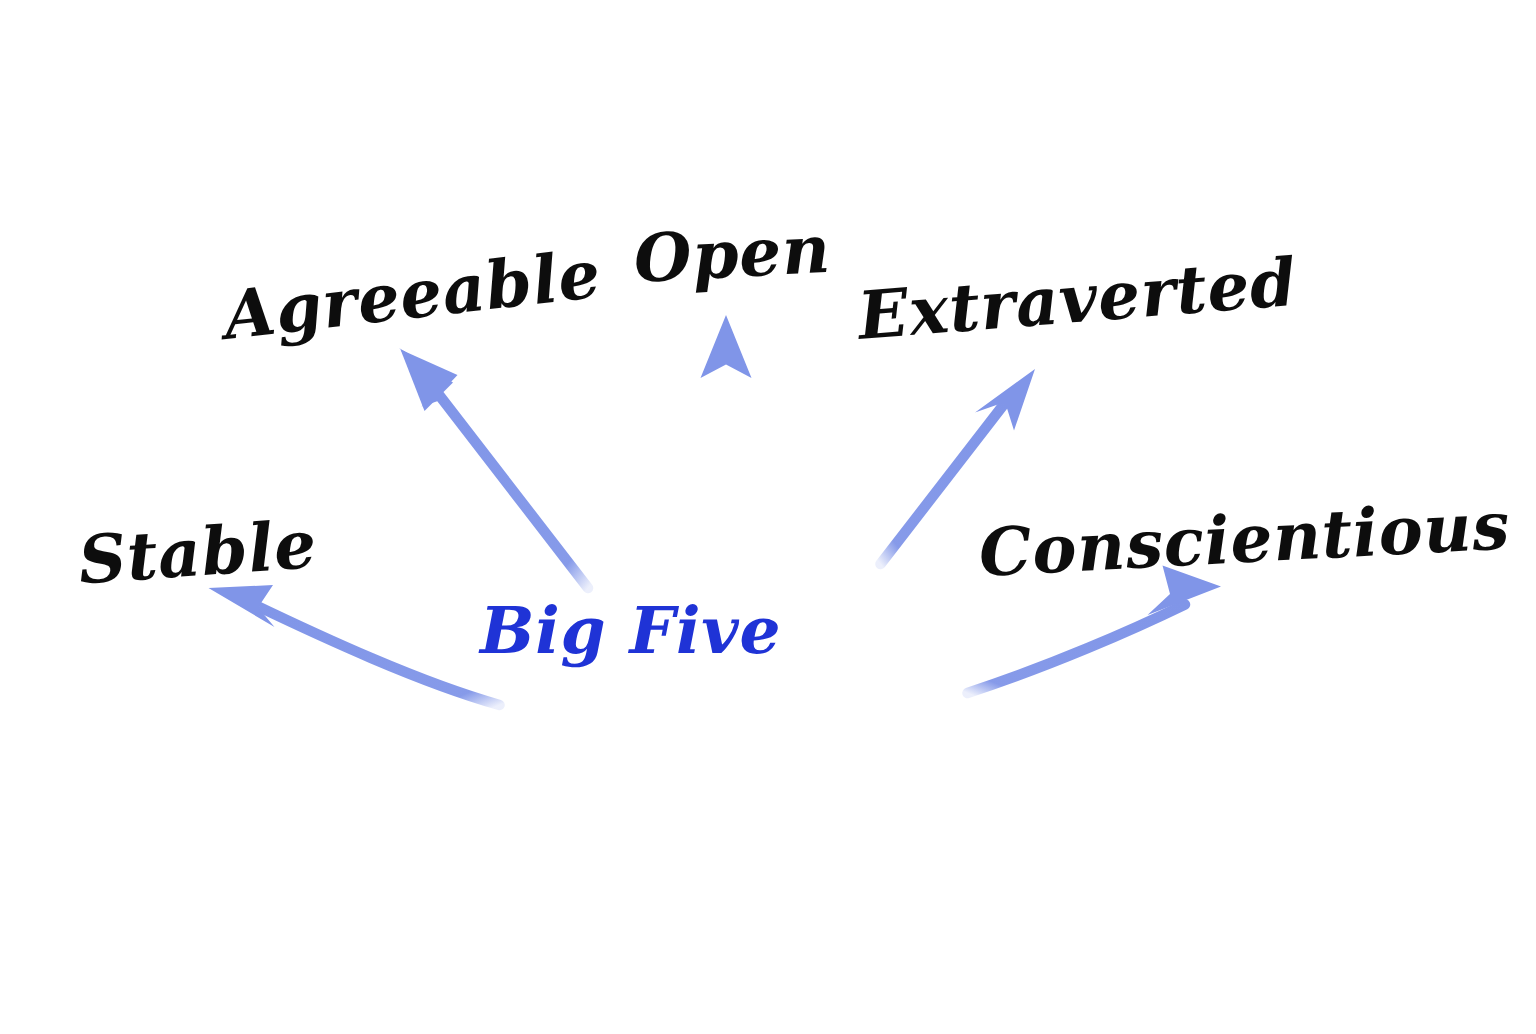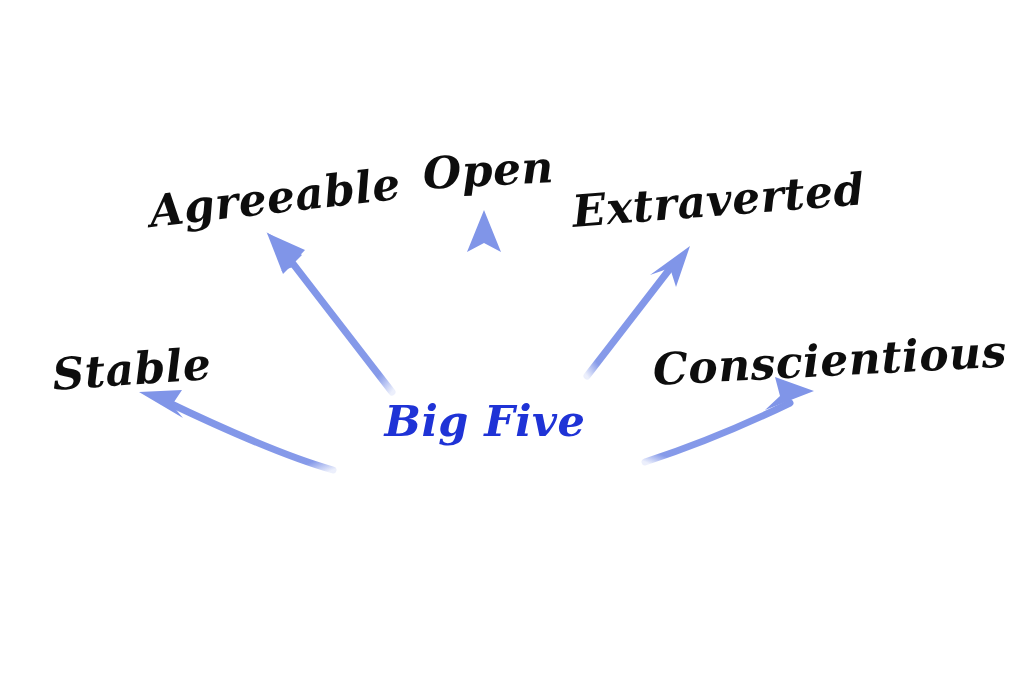--- a/index.html
+++ b/index.html
@@ -57,21 +57,21 @@
     font-size: 44px;
     transform: rotate(-3deg);
   }
 
   
   #center-title {
     position: absolute;
     left: 320px;
     top: 398px;
     width: 330px;
-    text-align: center;
+    text-align: left;
     color: #1f33d6;
     font-family: "DejaVu Serif", serif;
     font-style: italic;
     font-weight: 700;
     font-size: 43px;
     line-height: 1.07;
     letter-spacing: 0.5px;
     white-space: nowrap;
   }
   #center-title .tline { display: block; }

